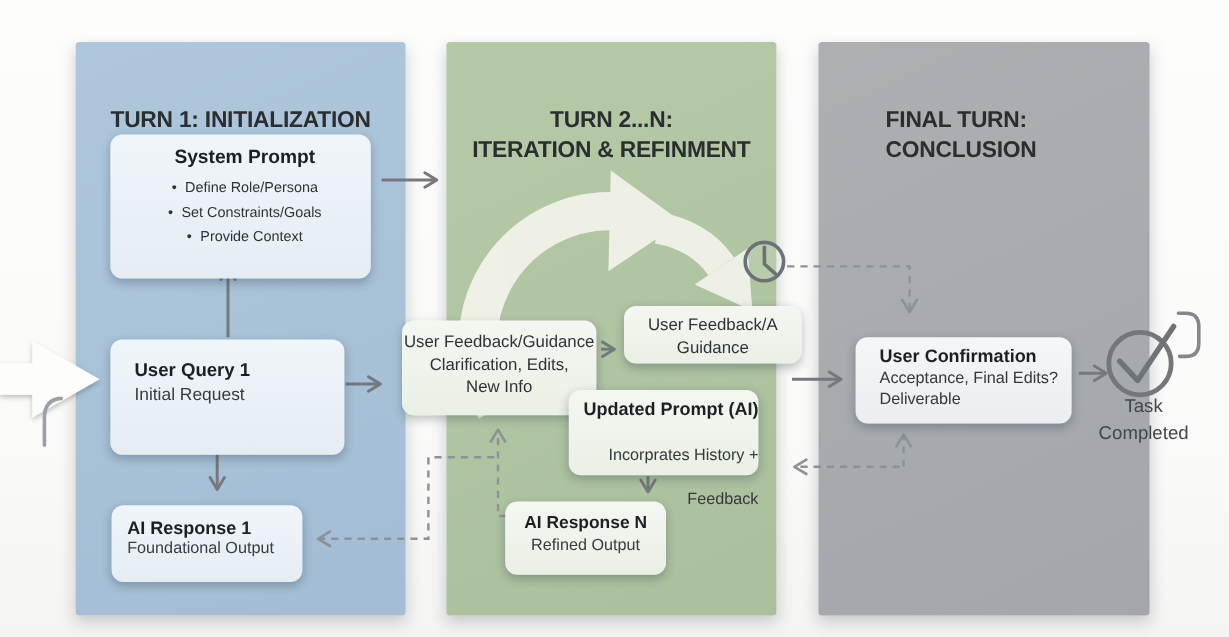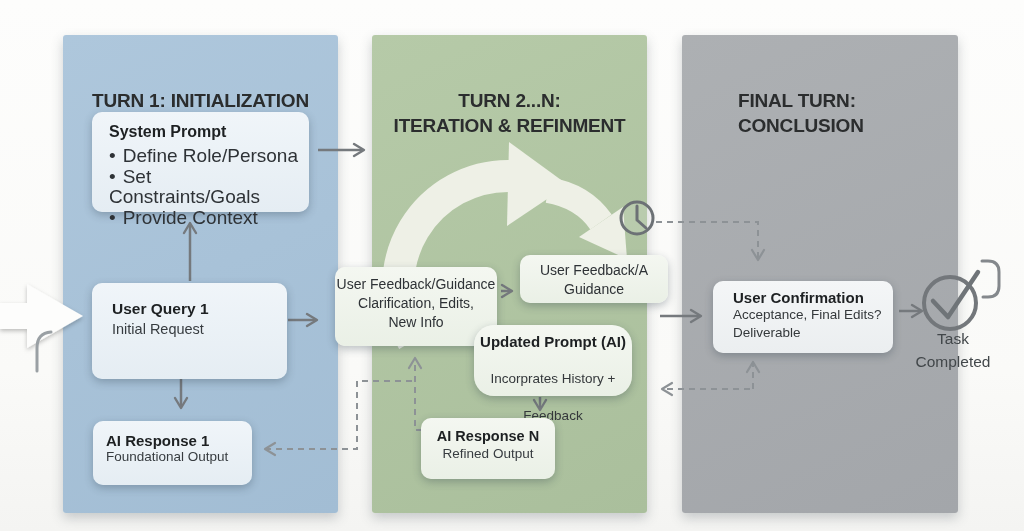--- a/index.html
+++ b/index.html
@@ -19,37 +19,37 @@
   .t2a{left:372px;top:59px;width:275px;text-align:center;}
   .t2b{left:372px;top:84px;width:275px;text-align:center;}
   .t3a{left:738px;top:59px;}
   .t3b{left:738px;top:84px;}
   .card{position:absolute;border-radius:10px;box-shadow:0 3px 8px rgba(40,55,70,.30);}
   .card.blue{background:linear-gradient(180deg,#f0f5f9,#e5edf3);}
   .card.green{background:linear-gradient(180deg,#f4f7f1,#eaf0e6);}
   .card.gray{background:linear-gradient(180deg,#f4f6f7,#ebeef0);}
   .ct{font-weight:bold;font-size:15px;color:#1d2022;}
   .cs{font-size:13.5px;color:#373c40;}
-  .sp-card{left:92px;top:112px;width:217px;height:100px;padding:0;}
+  .sp-card{left:92px;top:112px;width:217px;height:120px;padding:0;text-align:center;}
   .sp-in{padding:11px 10px 0 17px;}
   .sp-in .ct{font-size:16px;margin-bottom:5px;}
   .sp-in ul{margin:0;padding:0;list-style:none;}
-  .sp-in li{font-size:19px;line-height:20.5px;color:#2e3236;}
+  .sp-in li{font-size:12px;line-height:20.5px;color:#2e3236;}
   .sp-in li::before{content:"•";margin-right:7px;}
   .uq-card{left:92px;top:283px;width:195px;height:96px;}
   .uq-in{padding:17px 0 0 20px;}
   .uq-in .ct{font-size:15.5px;}
   .uq-in .cs{font-size:14.5px;margin-top:3px;}
   .ar1-card{left:93px;top:421px;width:159px;height:64px;}
   .ar1-in{padding:11px 0 0 13px;}
   .fl-card{left:335px;top:267px;width:162px;height:79px;text-align:center;}
   .fl-in{padding-top:8px;font-size:14px;line-height:19px;color:#2e3236;}
   .fr-card{left:520px;top:255px;width:148px;height:48px;text-align:center;}
   .fr-in{padding-top:6px;font-size:14px;line-height:18.5px;color:#2e3236;}
-  .up-card{left:474px;top:325px;width:158px;height:71px;text-align:center;border-radius:20px;}
+  .up-card{left:474px;top:325px;width:158px;height:71px;text-align:right;}
   .up-in{padding-top:8px;}
   .up-in .ct{font-size:15px;}
   .up-in .cs{font-size:13.5px;line-height:17px;color:#34383b;margin-top:20px;}
   .arn-card{left:421px;top:418px;width:134px;height:61px;text-align:center;}
   .arn-in{padding-top:10px;}
   .arn-in .ct{font-size:14.5px;}
   .arn-in .cs{font-size:13.5px;margin-top:2px;}
   .uc-card{left:713px;top:281px;width:180px;height:72px;}
   .uc-in{padding:8px 0 0 20px;}
   .uc-in .ct{font-size:15px;}

